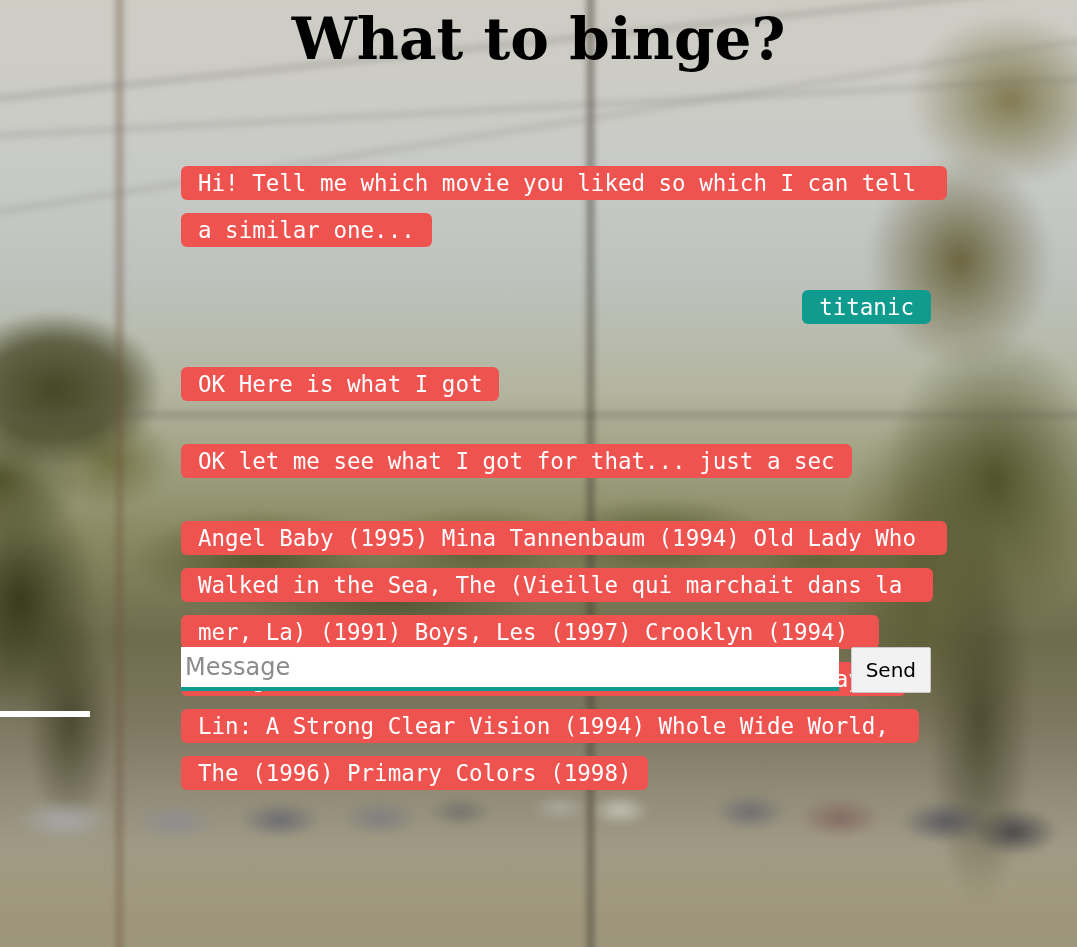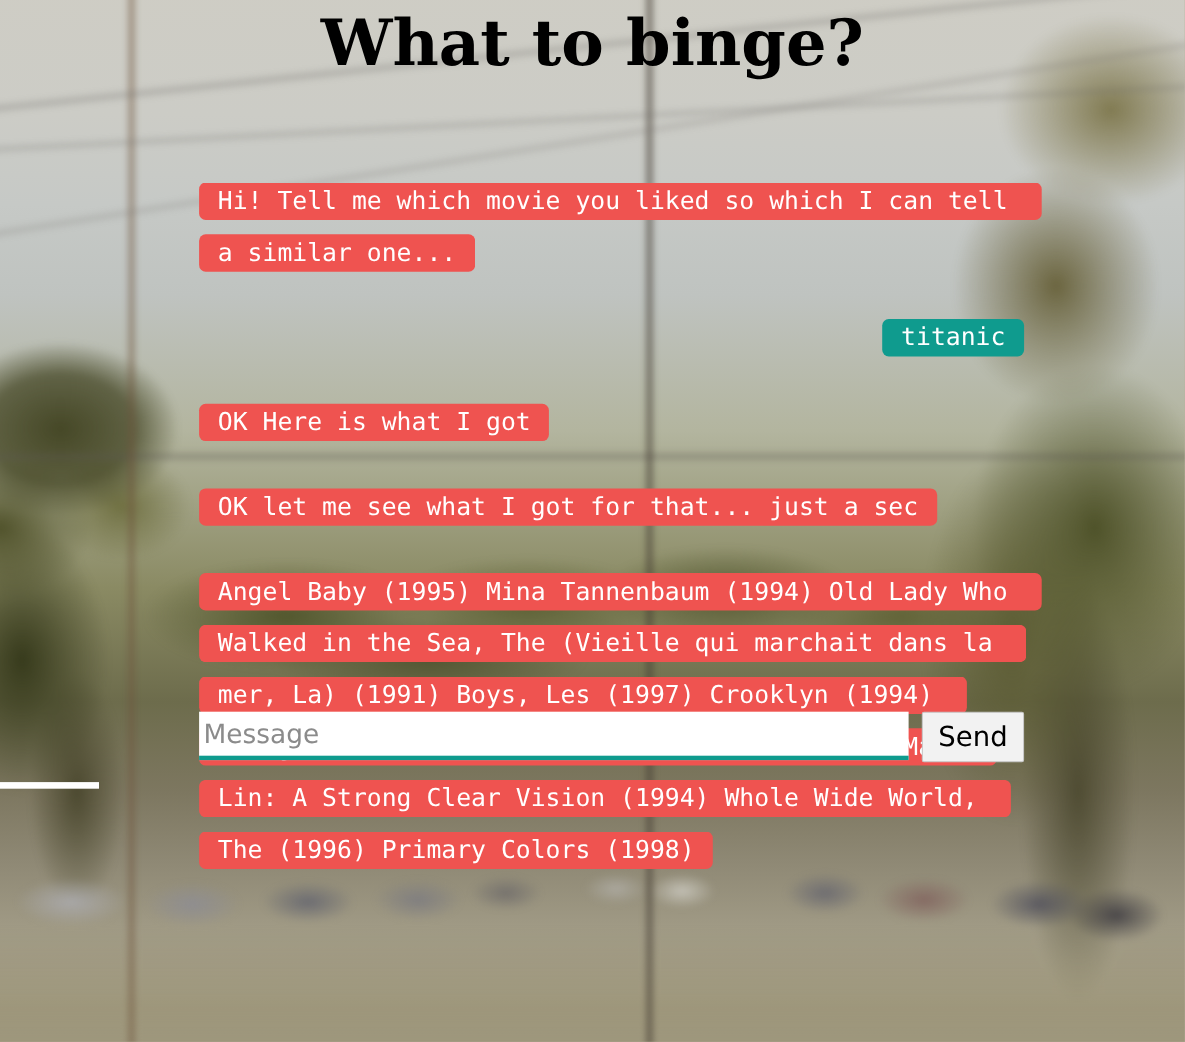--- a/index.html
+++ b/index.html
@@ -169,21 +169,21 @@
     border-radius: 0;
   }
   #message-input::placeholder { color: #8b8b8b; opacity: 1; }
 
   #send-button {
     flex: 0 0 auto;
     margin-left: 12px;
     height: 46px;
     padding: 0 14px;
     font-family: "DejaVu Sans", "Liberation Sans", sans-serif;
-    font-size: 25px;
+    font-size: 20px;
     color: #000;
     background: #f2f2f2;
     border: 1px solid #c8c8c8;
     border-radius: 2px;
     cursor: pointer;
     line-height: 44px;
   }
 
   #bottom-strip {
     position: absolute;

